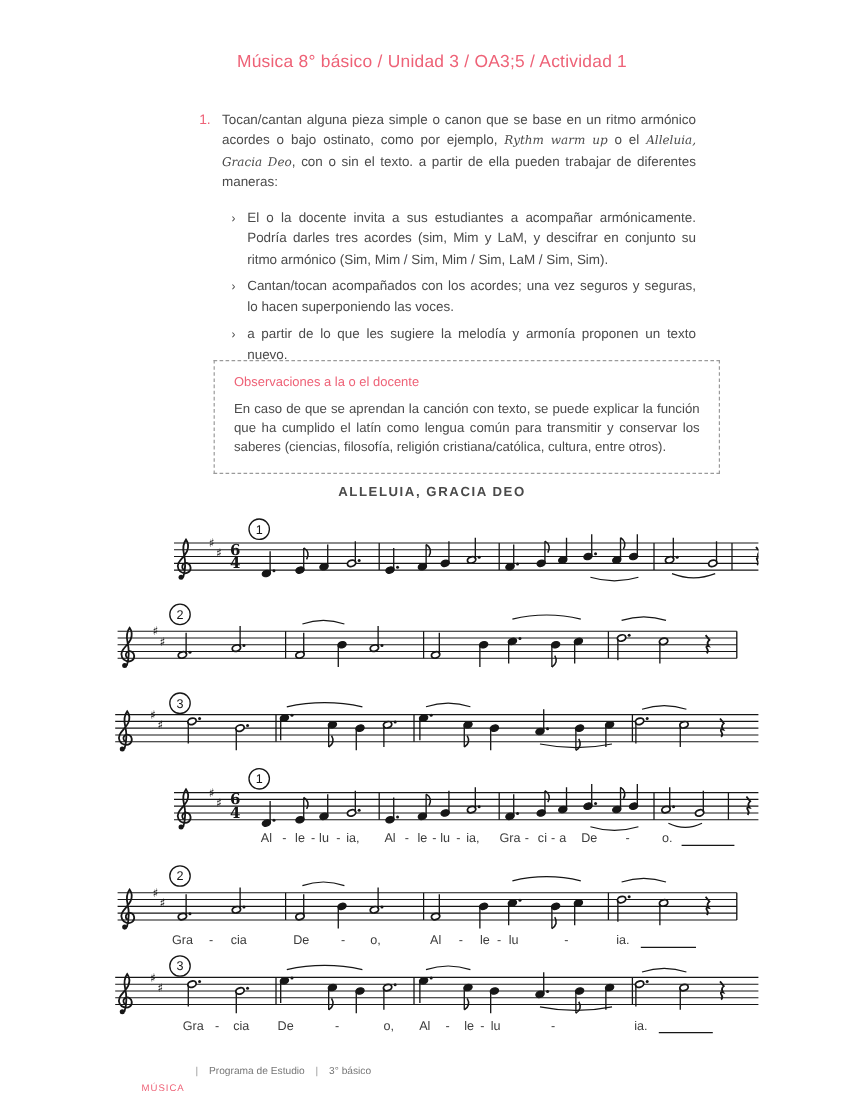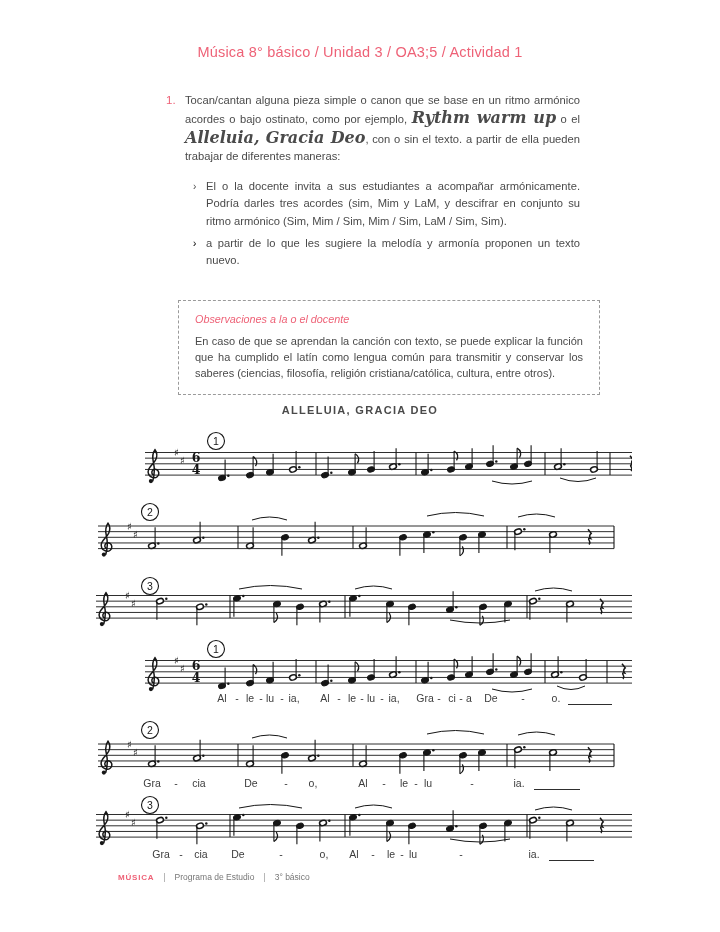--- a/index.html
+++ b/index.html
@@ -7,56 +7,56 @@
   .page{position:relative;width:632px;height:932px;background:#ffffff;overflow:hidden;}
 
   .doc-title{position:absolute;top:44px;left:0;width:720px;text-align:center;
     font-size:14.5px;letter-spacing:.2px;color:#ee6277;font-weight:400;}
 
   .activity{position:absolute;top:92px;left:166px;width:414px;}
   .activity-row{display:flex;}
   .act-num{color:#ee6277;font-size:11.5px;width:19px;flex:none;line-height:17.3px;}
   .act-body{flex:1;}
   .intro{margin:0;font-size:11.2px;line-height:17.3px;color:#4a4a4a;text-align:justify;}
-  .intro .it{font-family:"DejaVu Serif",serif;font-style:italic;font-size:16px;font-weight:bold;}
+  .intro .it{font-family:"DejaVu Serif",serif;font-style:italic;font-size:10px;}
   .bullets{list-style:none;margin:13px 0 0 0;padding:0 0 0 8px;}
   .bullets li{position:relative;padding-left:13px;font-size:11.2px;line-height:17.3px;
     color:#4a4a4a;text-align:justify;margin-bottom:5px;}
   .bullets li .mk{position:absolute;left:0;top:0;color:#4a4a4a;font-size:10px;}
 
   .note-box{position:absolute;top:300px;left:178px;width:388px;
     border:1px dashed #9a9a9a;padding:12px 16px 13px 16px;background:#fff;}
-  .note-title{color:#ee6277;font-size:10.8px;margin:0 0 9px 0;font-style:italic;}
+  .note-title{color:#ee6277;font-size:10.8px;margin:0 0 9px 0;}
   .note-body{margin:0;font-size:11px;line-height:15.8px;color:#4a4a4a;text-align:justify;}
 
   .score-title{position:absolute;top:404px;left:0;width:720px;text-align:center;
     font-size:11px;letter-spacing:1.3px;color:#4a4a4a;font-weight:700;}
 
   #score{position:absolute;top:0;left:0;}
 
   .footer{position:absolute;top:872px;left:118px;font-size:8.5px;color:#777;
     display:flex;align-items:center;gap:9px;}
-  .footer .brand{color:#ee6277;font-weight:700;font-size:8px;letter-spacing:.8px;}
+  .footer .brand{color:#ee6277;font-weight:400;font-size:8px;letter-spacing:.8px;margin-top:30px;}
   .footer .sep{color:#999;}
 </style>
 </head>
 <body>
 
 <div class="page">
 
   <div class="doc-title">Música 8° básico / Unidad 3 / OA3;5 / Actividad 1</div>
 
   <div class="activity">
     <div class="activity-row">
       <div class="act-num">1.</div>
       <div class="act-body">
         <p class="intro" id="intro"><span>Tocan/cantan alguna pieza simple o canon que se base en un ritmo armónico acordes o bajo ostinato, como por ejemplo, </span><span class="it">Rythm warm up</span><span> o el </span><span class="it">Alleluia, Gracia Deo</span><span>, con o sin el texto. a partir de ella pueden trabajar de diferentes maneras:</span></p>
         <ul class="bullets" id="bullets">
             <li><span class="mk">›</span><span>El o la docente invita a sus estudiantes a acompañar armónicamente. Podría darles tres acordes (sim, Mim y LaM, y descifrar en conjunto su ritmo armónico (Sim, Mim / Sim, Mim / Sim, LaM / Sim, Sim).</span></li>
-            <li><span class="mk">›</span></li>
+            <li><span class="mk">›</span><span>Cantan/tocan acompañados con los acordes; una vez seguros y seguras, lo hacen superponiendo las voces.</span></li>
             <li><span class="mk">›</span><span>a partir de lo que les sugiere la melodía y armonía proponen un texto nuevo.</span></li>
           </ul>
       </div>
     </div>
   </div>
 
   <div class="note-box">
     <div class="note-title">Observaciones a la o el docente</div>
     <p class="note-body">En caso de que se aprendan la canción con texto, se puede explicar la función que ha cumplido el latín como lengua común para transmitir y conservar los saberes (ciencias, filosofía, religión cristiana/católica, cultura, entre otros).</p>
   </div>

